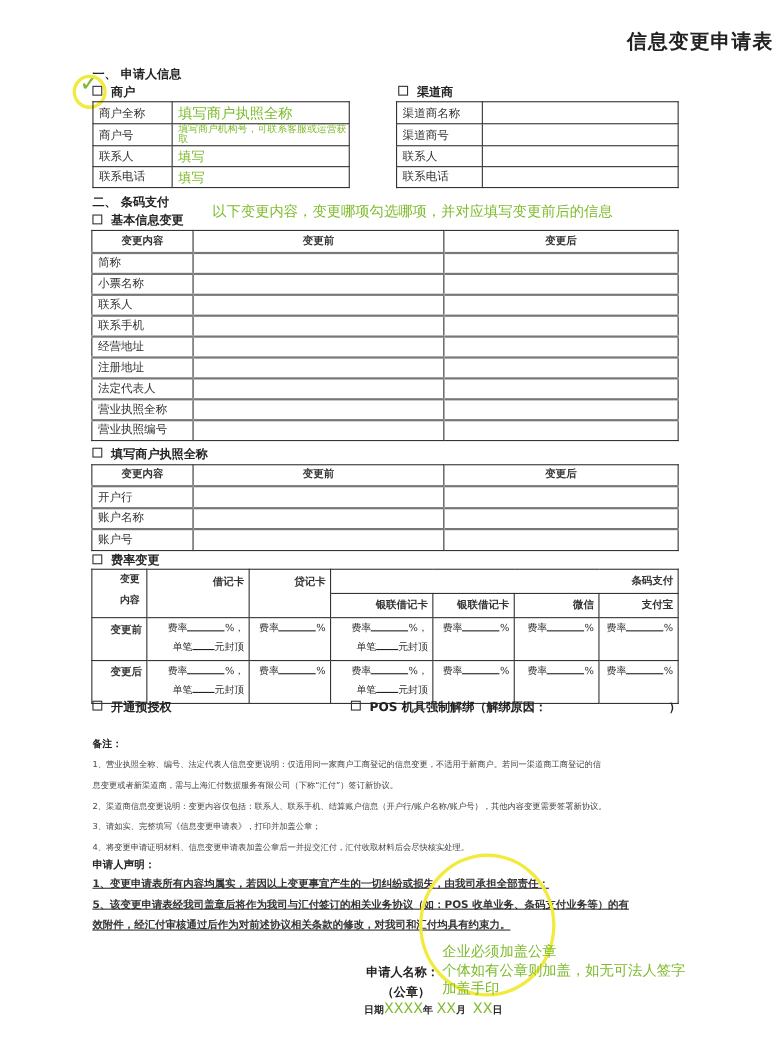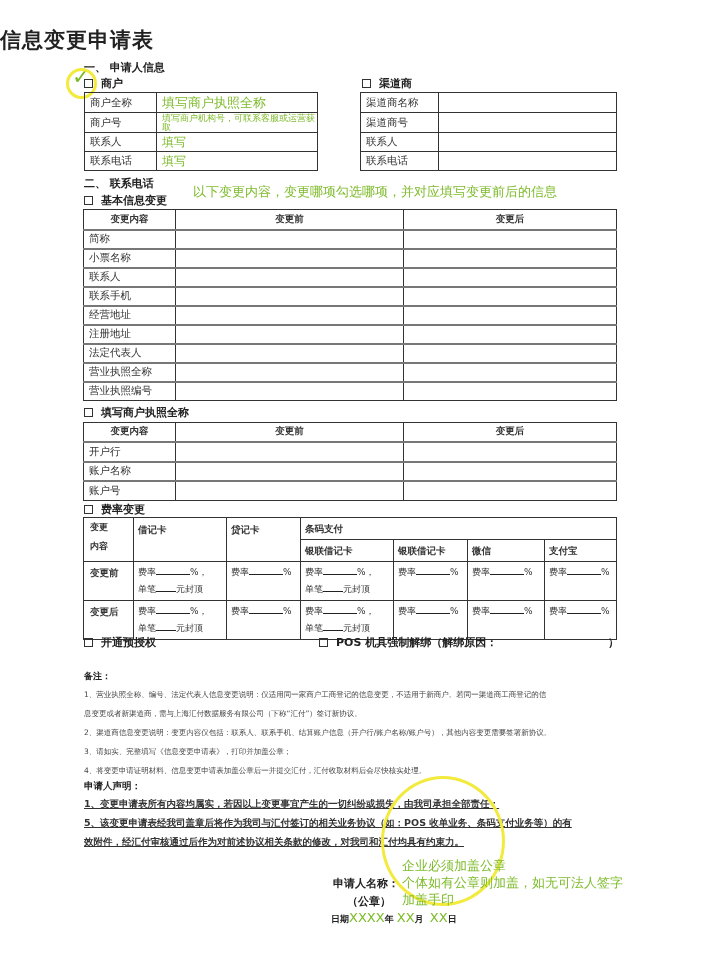--- a/index.html
+++ b/index.html
@@ -1,27 +1,27 @@
 <!DOCTYPE html>
 <html><head>
 <meta charset="utf-8">
 <style>
   * { box-sizing: border-box; margin: 0; padding: 0; }
   html, body { width: 703px; height: 962px; background: #ffffff; overflow: hidden; }
   body { position: relative; font-family: "DejaVu Sans", "Liberation Sans", sans-serif; color: #222; }
   .abs { position: absolute; }
-  .title { left: 0; width: 703px; top: 26px; text-align: left; font-size: 21px; font-weight: bold; letter-spacing: 1px; color: #222; }
+  .title { left: 0; width: 703px; top: 26px; text-align: right; font-size: 18px; font-weight: bold; letter-spacing: 1px; color: #222; }
   .sec { font-size: 11px; font-weight: bold; color: #222; }
   .green { color: #7dbb2a; }
   .cb { display: inline-block; width: 9px; height: 9px; border: 1px solid #333; vertical-align: middle; margin-right: 8px; position: relative; top: -1px; }
   table { border-collapse: collapse; position: absolute; }
   td { border: 1.2px solid #333; font-size: 10.5px; color: #333; padding: 0 5px; white-space: nowrap; }
   .hdr td { text-align: center; font-size: 9.5px; font-weight: bold; }
   .tline td { border-top: 2px solid #777; }
-  .rate td { font-size: 9px; vertical-align: top; padding: 2px 4px; line-height: 17px; }
+  .rate td { font-size: 9px; vertical-align: top; padding: 2px 4px; line-height: 17px; text-align: right; }
   .rate .h { font-weight: bold; font-size: 9.5px; vertical-align: middle; }
   .u { display: inline-block; width: 34px; border-bottom: 1px solid #222; height: 10px; }
   .u2 { display: inline-block; width: 20px; border-bottom: 1px solid #222; height: 10px; }
   .notes { font-size: 7.5px; color: #444; line-height: 19px; }
   .decl { font-size: 9.5px; font-weight: bold; color: #333; text-decoration: underline; line-height: 19px; }
   .circle { border: 3px solid #f2ea3d; border-radius: 50%; }
   .check { color: #7dbb2a; font-size: 22px; font-weight: bold; }
 </style>
 </head>
 <body>
@@ -74,21 +74,21 @@
     <td>联系人</td>
     <td></td>
   </tr>
   <tr style="height:19px;">
     <td>联系电话</td>
     <td></td>
   </tr>
 </tbody>
   </table>
 
-<div class="abs sec" style="left:84px; top:176px;">二、 联系电话</div>
+<div class="abs sec" style="left:84px; top:176px;">二、 条码支付</div>
 <div class="abs green" style="left:193px; top:183px; font-size:13px;">以下变更内容，变更哪项勾选哪项，并对应填写变更前后的信息</div>
 <div class="abs sec" style="left:84px; top:193px;">
   <span class="cb"></span><span>基本信息变更</span>
 </div>
 
 <table style="left:83px; top:209px; width:534px;">
   <tbody>
       <tr class="hdr" style="height:20px;">
     <td style="width:92px;">变更内容</td>
     <td style="width:228px;">变更前</td>

